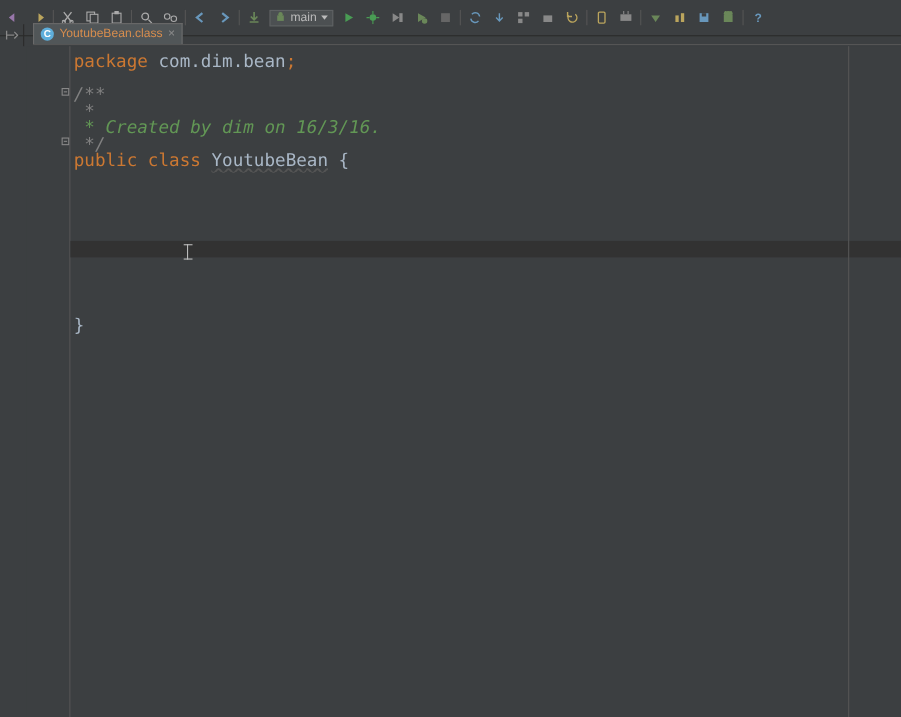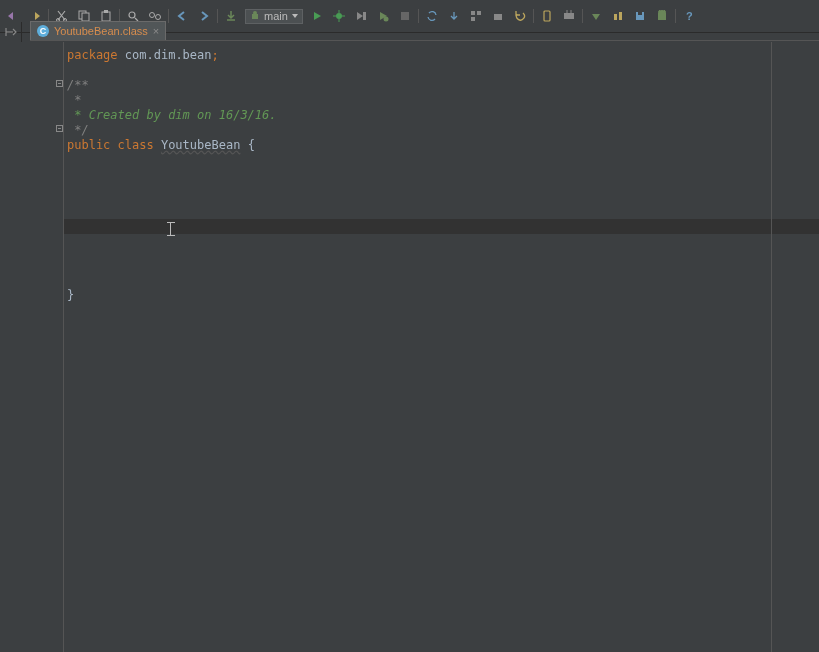--- a/index.html
+++ b/index.html
@@ -127,21 +127,21 @@
 .gutter .fold.minus::after {
   content: "";
   position: absolute;
   left: 1px; right: 1px; top: 2px;
   border-top: 1px solid #888;
 }
 .code {
   position: absolute;
   left: 40px; top: 0; right: 50px; bottom: 0;
   padding: 6px 0 0 3px;
-  font-size: 12px;
+  font-size: 16px;
   line-height: 15px;
   white-space: pre;
 }
 .right-gutter {
   position: absolute;
   right: 0; top: 0; bottom: 0;
   width: 48px;
   border-left: 1px solid #555;
 }
 .current-line {

